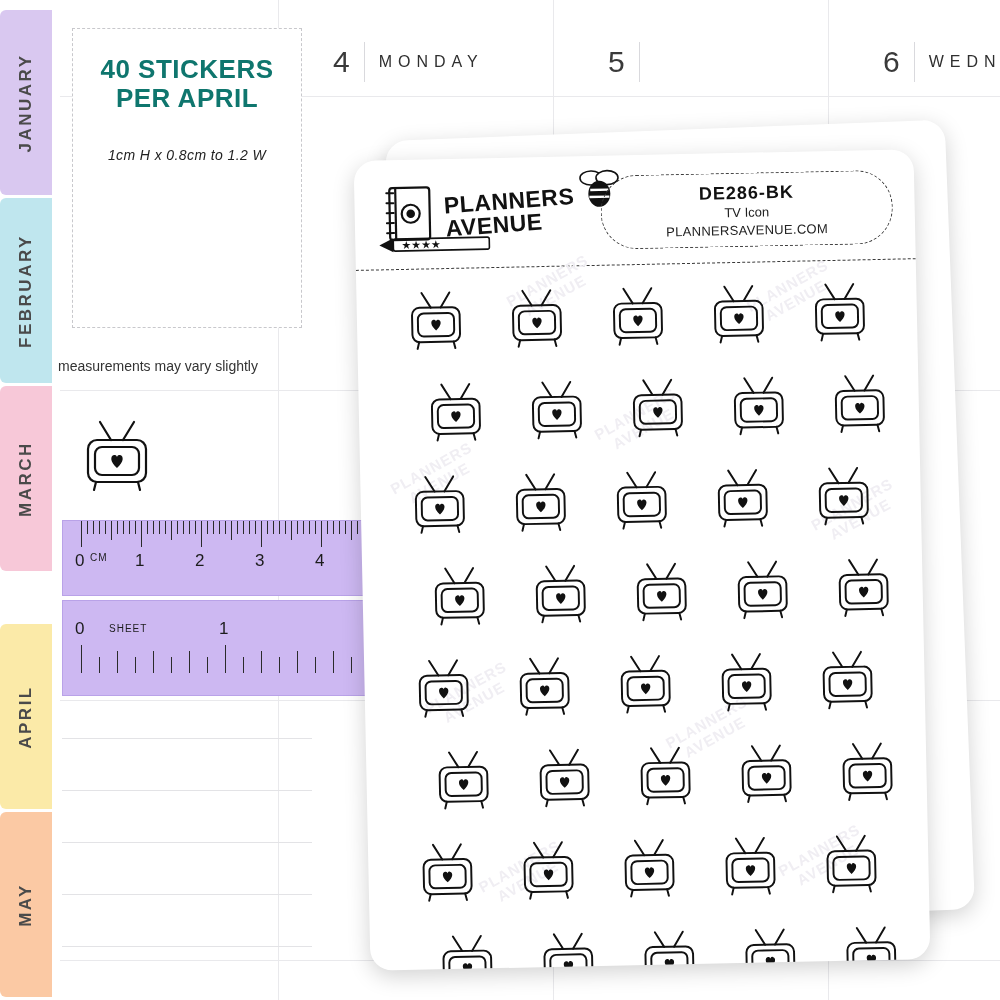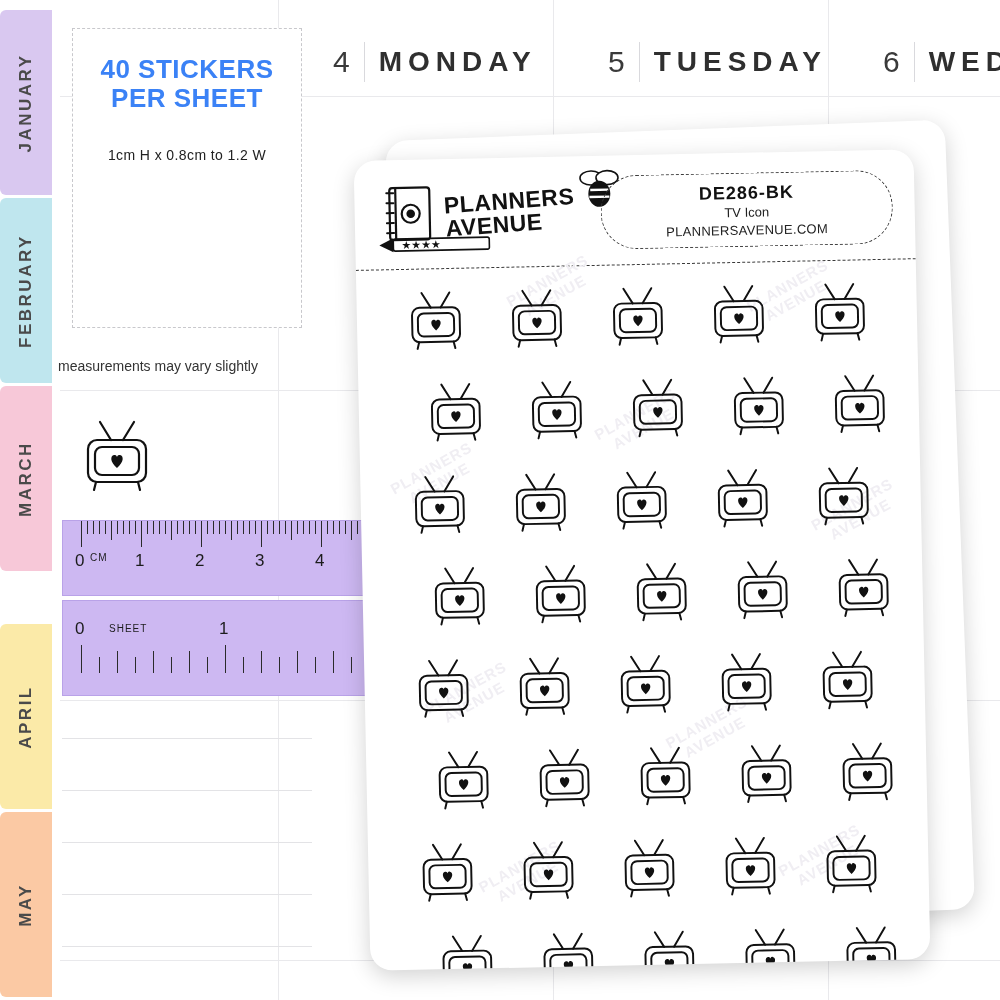--- a/index.html
+++ b/index.html
@@ -41,39 +41,39 @@
   .day-head{
     position:absolute;top:42px;display:flex;align-items:center;gap:14px;
   }
   .day-num{
     font-size:30px;color:#3a3a3a;font-weight:400;
   }
   .day-sep{
     width:1px;height:40px;background:#d9d9dd;
   }
   .day-name{
-    font-size:28px;letter-spacing:6px;color:#2f2f2f;font-weight:700;
+    font-size:16px;letter-spacing:6px;color:#2f2f2f;font-weight:400;
   }
 
   
   .info-card{
     position:absolute;left:72px;top:28px;width:230px;height:300px;
     border:1px dashed #c8c8cc;background:#fff;
     box-sizing:border-box;
     padding:26px 16px 0 16px;
     text-align:center;
   }
   .info-title{
-    font-size:26px;font-weight:800;letter-spacing:0.5px;color:#3b82f6;line-height:1.12;
+    font-size:26px;font-weight:800;letter-spacing:0.5px;color:#0f766e;line-height:1.12;
   }
   .info-sub{
     margin-top:34px;font-size:22px;font-weight:800;letter-spacing:0.3px;color:#111;line-height:1.15;
   }
   .info-measure{
-    margin-top:16px;font-size:14px;color:#222;letter-spacing:0.4px;
+    margin-top:16px;font-size:14px;color:#222;letter-spacing:0.4px;font-style:italic;
   }
   .info-note{
     position:absolute;left:58px;top:358px;font-size:14px;color:#333;
   }
 
   
   .sample-sticker{
     position:absolute;left:78px;top:418px;width:78px;height:80px;
   }
 
@@ -181,39 +181,38 @@
   </div>
 
   <div class="day-head" style="left:333px;">
     <div class="day-num">4</div>
     <div class="day-sep"></div>
     <div class="day-name">MONDAY</div>
   </div>
   <div class="day-head" style="left:608px;">
     <div class="day-num">5</div>
     <div class="day-sep"></div>
-    <div class="day-name">TUESDAY</div>
   </div>
   <div class="day-head" style="left:883px;">
     <div class="day-num">6</div>
     <div class="day-sep"></div>
     <div class="day-name">WEDNE</div>
   </div>
 
   <div class="noteline" style="top:738px;"></div>
   <div class="noteline" style="top:790px;"></div>
   <div class="noteline" style="top:842px;"></div>
   <div class="noteline" style="top:894px;"></div>
   <div class="noteline" style="top:946px;"></div>
 </div>
 
 <div class="info-card">
   <div class="info-title">
     <div>40 STICKERS</div>
-    <div>PER SHEET</div>
+    <div>PER APRIL</div>
   </div>
   <div class="info-sub">
   </div>
   <div class="info-measure">1cm H  x  0.8cm to 1.2 W</div>
 </div>
 <div class="info-note">measurements may vary slightly</div>
 
 <div class="sample-sticker">
   <svg viewBox="0 0 78 80" width="78" height="80">
     <g fill="none" stroke="#111" stroke-width="2.2" stroke-linecap="round">

